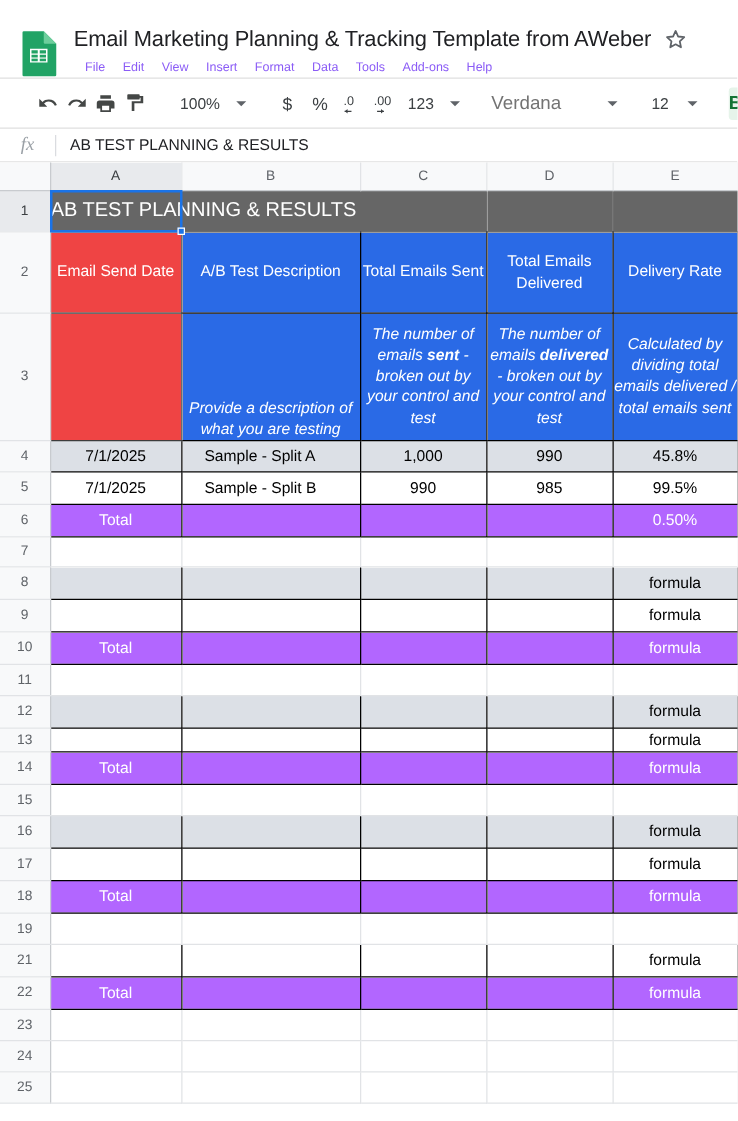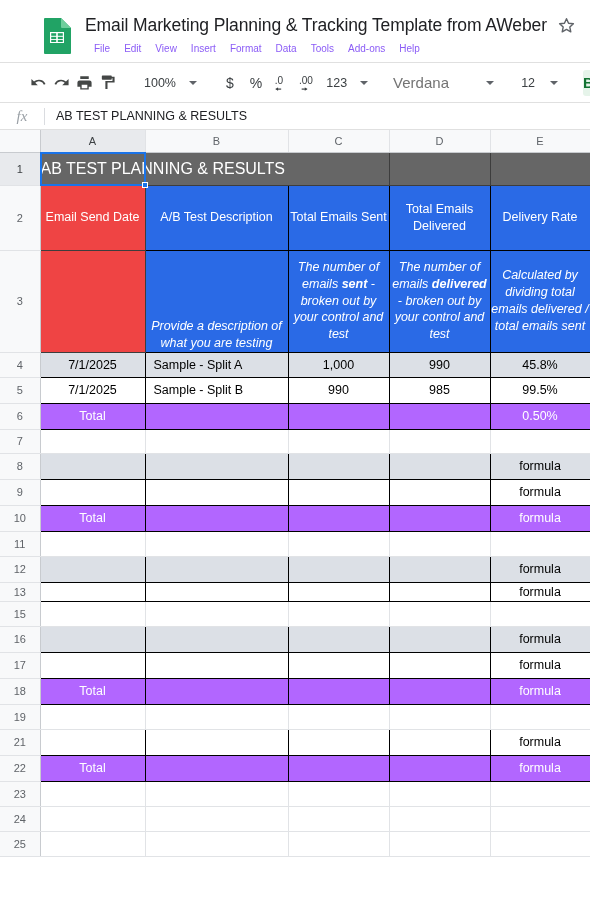--- a/index.html
+++ b/index.html
@@ -8,24 +8,23 @@
     width: 590px; height: 897px;
     background: #ffffff;
     font-family: "Liberation Sans", sans-serif;
     overflow: hidden;
   }
 
   
   .titlebar {
     height: 62px;
     display: flex;
-    align-items: center;
-    padding: 6px 8px 0 30px;
+    align-items: flex-end;
+    padding: 6px 8px 0 16px;
     position: relative;
-    margin-left: 12px;
   }
   .sheets-logo {
     width: 30px; height: 38px;
     margin-top: 3px;
     flex: 0 0 auto;
     position: relative;
   }
   .doc-head { flex: 1; margin-left: 13px; padding-top: 2px; }
   .doc-title-row { display: flex; align-items: center; }
   .doc-title {
@@ -234,21 +233,21 @@
   .c-desc b { font-weight: bold; font-style: italic; }
   .c-data {
     background: #ffffff;
     color: #000000;
     font-size: 12.5px;
     text-align: center;
     vertical-align: middle;
     border: 1px solid #000000;
   }
   .c-data.shaded { background: #dce0e6; }
-  .c-data.left { text-align: left; padding-left: 8px; }
+  .c-data.left { text-align: left; padding-left: 18px; }
   .c-total {
     background: #b266ff;
     color: #ffffff;
     font-weight: bold;
     font-size: 12.5px;
     text-align: center;
     vertical-align: middle;
     border: 1px solid #000000;
   }
   .c-spacer {
@@ -513,20 +512,28 @@
       <td class="c-data shaded">formula</td>
     </tr>
     <tr style="height:19px">
       <td class="rowhdr">13</td>
       <td class="c-data"></td>
       <td class="c-data left"></td>
       <td class="c-data"></td>
       <td class="c-data"></td>
       <td class="c-data">formula</td>
     </tr>
+    <tr style="height:26px">
+      <td class="rowhdr">14</td>
+      <td class="c-total">Total</td>
+      <td class="c-total"></td>
+      <td class="c-total"></td>
+      <td class="c-total"></td>
+      <td class="c-total">formula</td>
+    </tr>
     <tr style="height:25px">
       <td class="rowhdr">15</td>
       <td class="c-spacer"></td>
       <td class="c-spacer"></td>
       <td class="c-spacer"></td>
       <td class="c-spacer"></td>
       <td class="c-spacer"></td>
     </tr>
 
     <tr style="height:26px">

